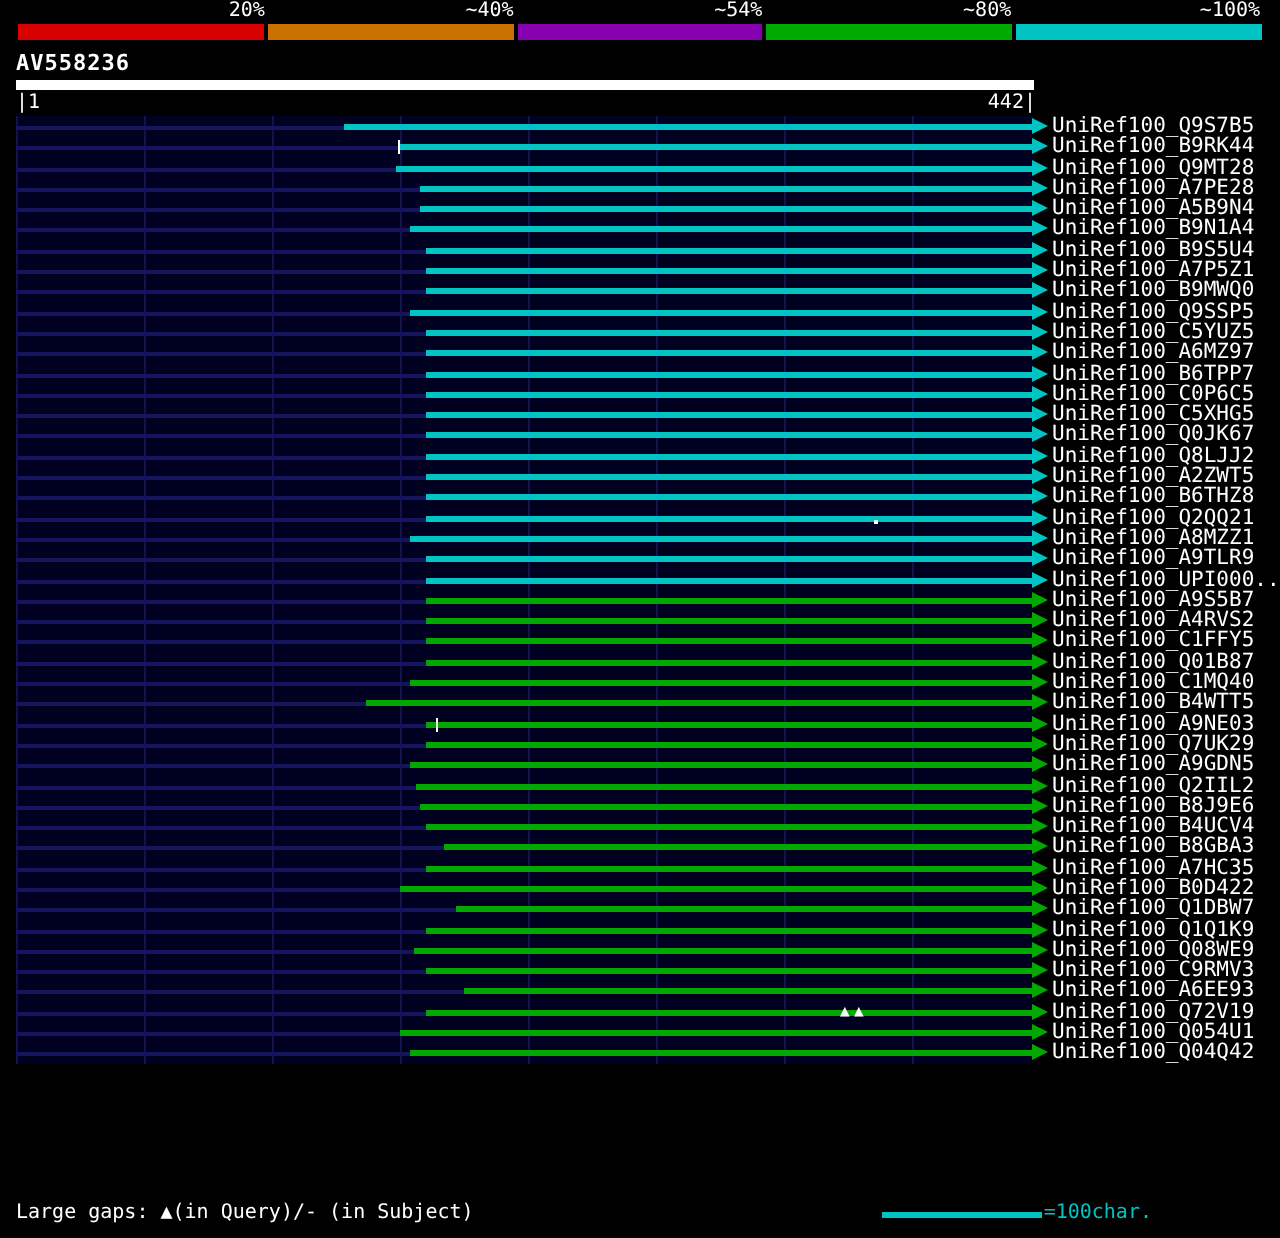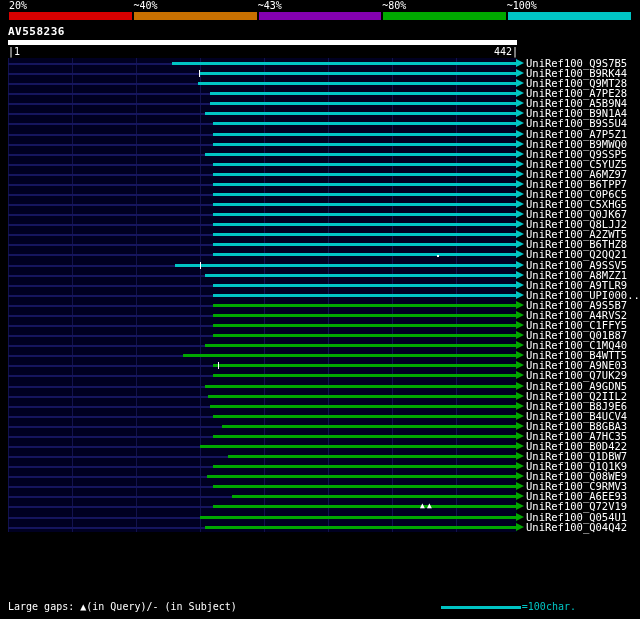--- a/index.html
+++ b/index.html
@@ -2,21 +2,21 @@
 <html><head>
 <meta charset="utf-8">
 <style>
   html,body{margin:0;padding:0;background:#000;}
   body{width:640px;height:619px;overflow:hidden;color:#fff;
        font-family:"DejaVu Sans Mono","Liberation Mono",monospace;}
   .screen{position:relative;width:640px;height:619px;background:#000;}
 
   
   .scale-labels{position:absolute;left:9px;top:1px;width:622px;display:flex;}
-  .scale-labels span{flex:1;text-align:left;font-size:10px;line-height:10px;padding-right:1px;}
+  .scale-labels span{flex:1;text-align:right;font-size:10px;line-height:10px;padding-right:1px;}
   .scale-bar{position:absolute;left:9px;top:12px;width:622px;height:8px;display:flex;gap:2px;}
   .scale-bar .seg{flex:1;height:100%;}
 
   
   .query-name{position:absolute;left:8px;top:26px;font-size:11px;line-height:11px;font-weight:bold;letter-spacing:.5px;}
   .query-bar{position:absolute;left:8px;top:40px;width:509px;height:5px;background:#fff;}
   .coords{position:absolute;left:8px;top:46px;width:510px;display:flex;justify-content:space-between;
           font-size:10px;line-height:11px;}
 
   
@@ -42,21 +42,21 @@
   .legend-bar{display:inline-block;width:80px;height:3px;margin-right:1px;}
 </style>
 </head>
 <body>
 
 <div class="screen">
 
   <div class="scale-labels">
       <span>20%</span>
       <span>~40%</span>
-      <span>~43%</span>
+      <span>~54%</span>
       <span>~80%</span>
       <span>~100%</span>
     </div>
   <div class="scale-bar">
       <div class="seg" style="background: rgb(216, 0, 0);"></div>
       <div class="seg" style="background: rgb(200, 112, 0);"></div>
       <div class="seg" style="background: rgb(132, 0, 176);"></div>
       <div class="seg" style="background: rgb(0, 168, 0);"></div>
       <div class="seg" style="background: rgb(0, 196, 196);"></div>
     </div>
@@ -188,27 +188,20 @@
         </div>
         <div class="row">
           <div class="qline"></div>
           <div class="bar" style="left: 205px; width: 304px; background: rgb(0, 196, 196);"></div>
           <div class="arrow" style="border-left-color: rgb(0, 196, 196);"></div>
           <div class="dot" style="left: 429px;"></div>
           <div class="label">UniRef100_Q2QQ21</div>
         </div>
         <div class="row">
           <div class="qline"></div>
-          <div class="bar" style="left: 167px; width: 342px; background: rgb(0, 196, 196);"></div>
-          <div class="arrow" style="border-left-color: rgb(0, 196, 196);"></div>
-          <div class="tick" style="left: 192px;"></div>
-          <div class="label">UniRef100_A9SSV5</div>
-        </div>
-        <div class="row">
-          <div class="qline"></div>
           <div class="bar" style="left: 197px; width: 312px; background: rgb(0, 196, 196);"></div>
           <div class="arrow" style="border-left-color: rgb(0, 196, 196);"></div>
           <div class="label">UniRef100_A8MZZ1</div>
         </div>
         <div class="row">
           <div class="qline"></div>
           <div class="bar" style="left: 205px; width: 304px; background: rgb(0, 196, 196);"></div>
           <div class="arrow" style="border-left-color: rgb(0, 196, 196);"></div>
           <div class="label">UniRef100_A9TLR9</div>
         </div>

